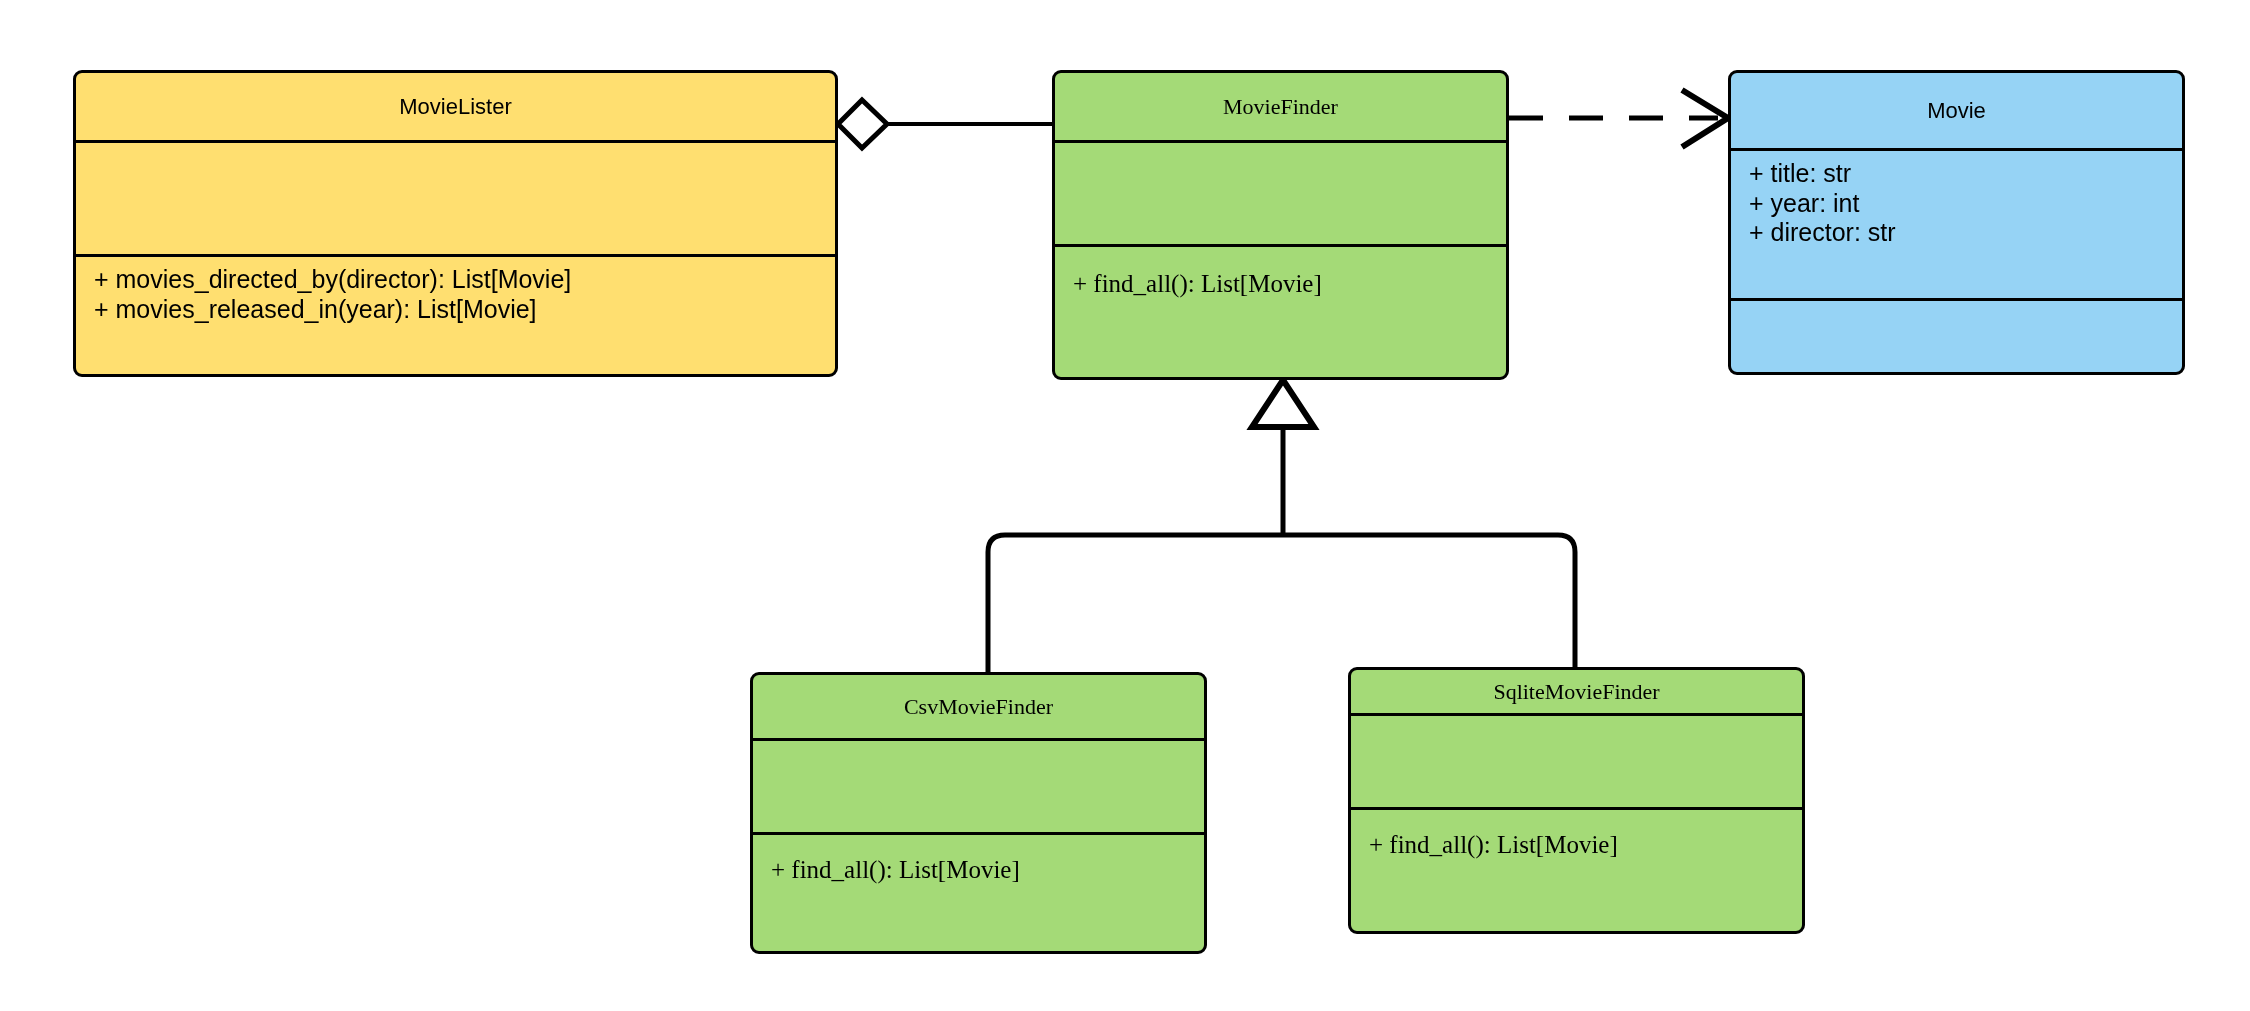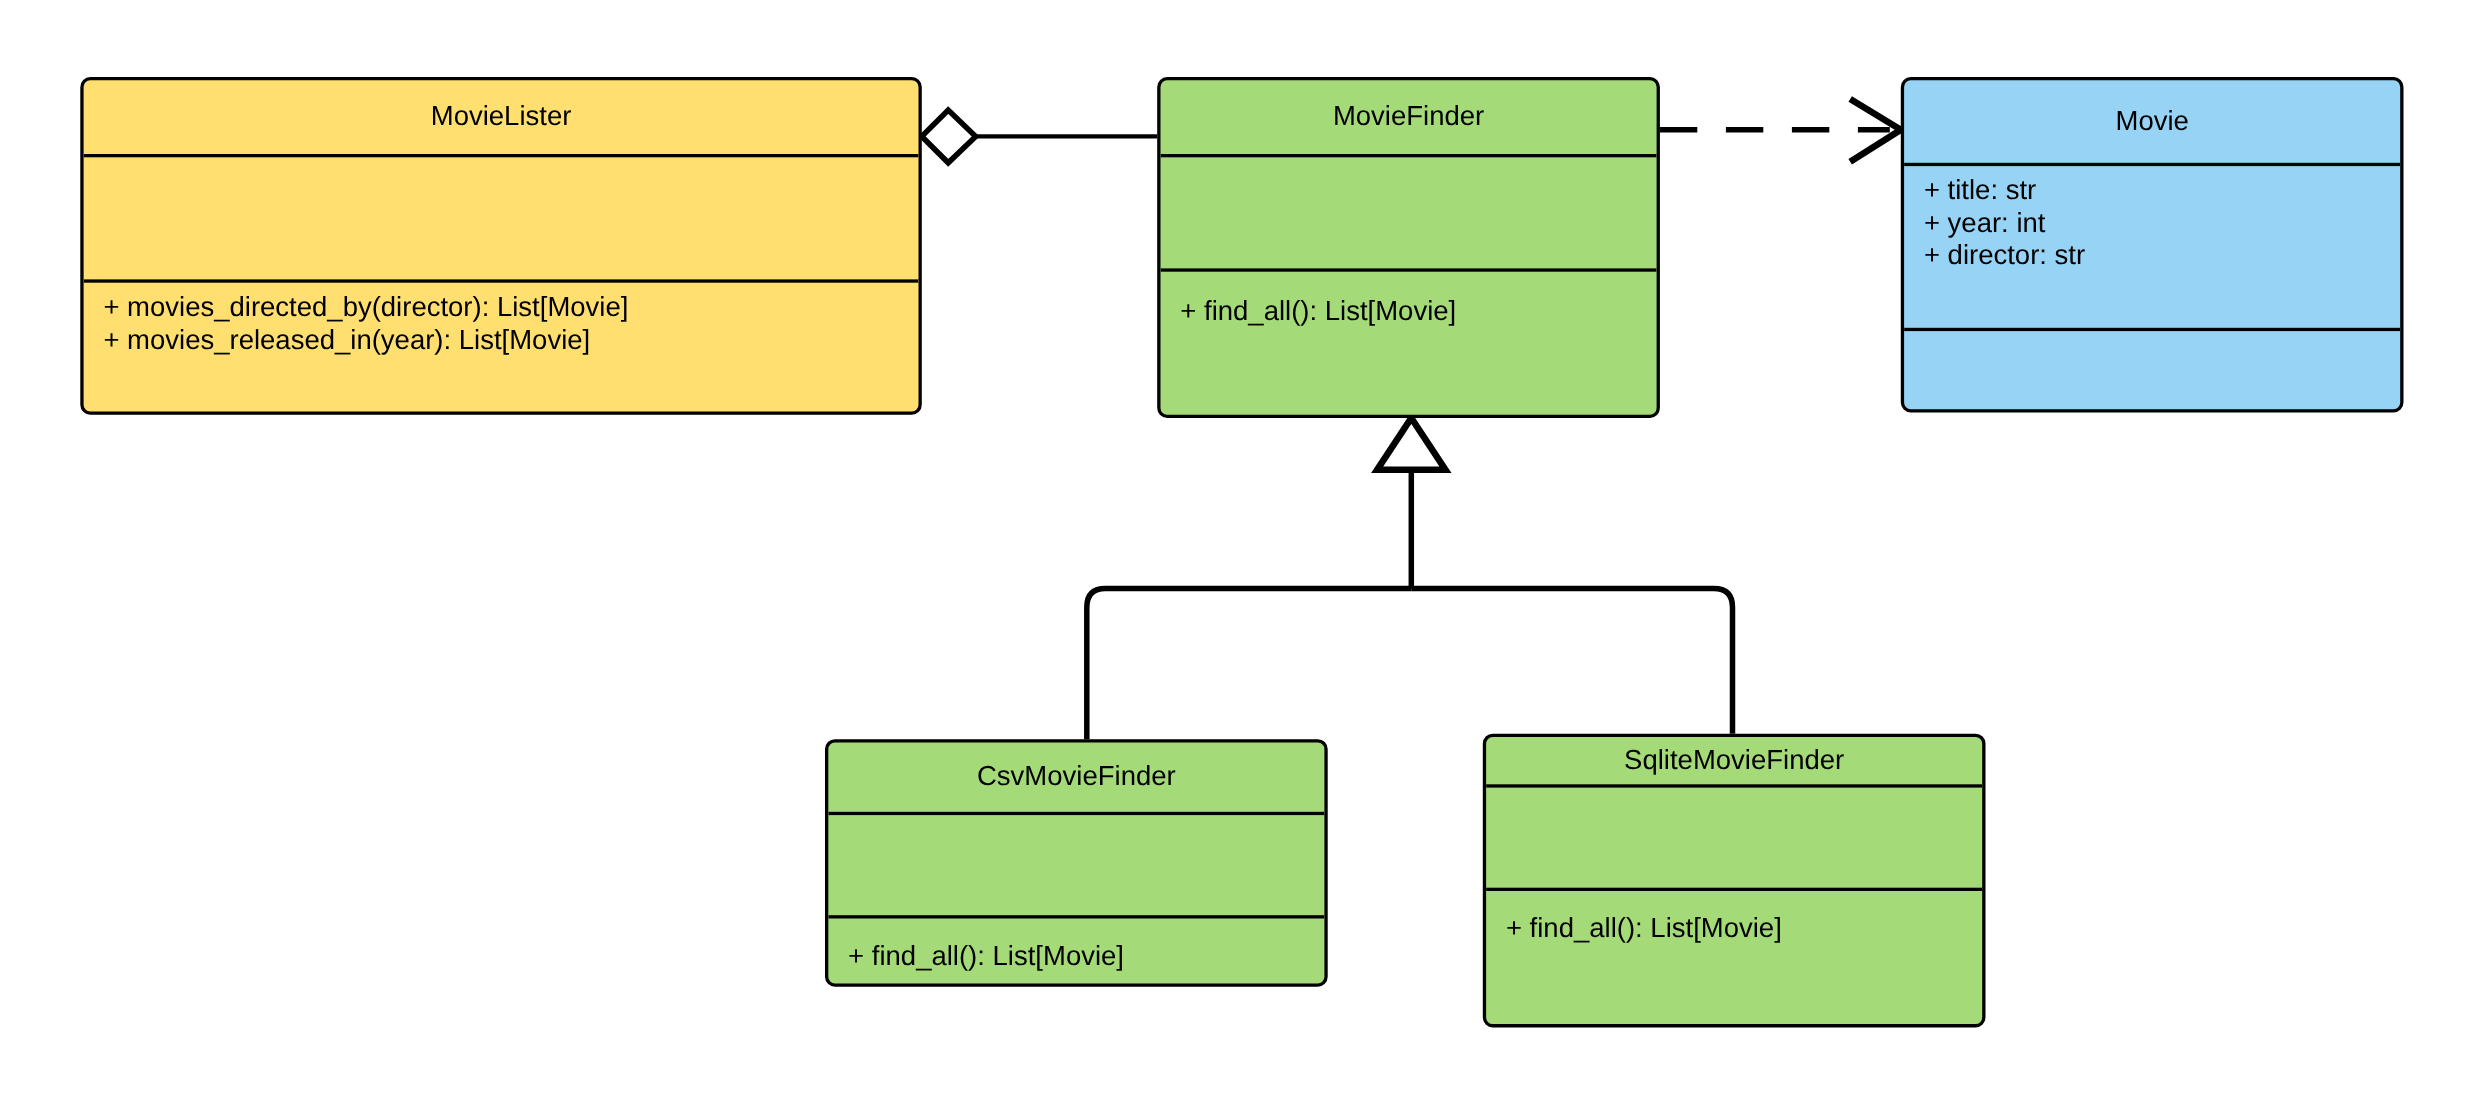--- a/index.html
+++ b/index.html
@@ -28,21 +28,21 @@
     position: absolute;
     box-sizing: border-box;
     border: 3px solid #000000;
     border-radius: 9px;
     overflow: hidden;
     z-index: 5;
   }
   .uml-name {
     box-sizing: border-box;
     text-align: center;
-    font-size: 25px;
+    font-size: 22px;
     color: #000000;
     line-height: 1;
     display: flex;
     align-items: center;
     justify-content: center;
     border-bottom: 3px solid #000000;
   }
   .uml-compartment {
     box-sizing: border-box;
     padding: 8px 18px;
@@ -50,21 +50,21 @@
     color: #000000;
     line-height: 1.18;
   }
   .uml-compartment.bordered {
     border-bottom: 3px solid #000000;
   }
   .uml-compartment .member {
     white-space: nowrap;
   }
   .fill-yellow { background: #ffdf70; }
-  .fill-green  { background: #a4da77; }
+  .fill-green  { background: #a4da77; font-family: Liberation Serif, serif; }
   .fill-blue   { background: #96d3f5; }
 </style>
 </head>
 <body>
 
 <div id="canvas">
 
   <svg class="edges" viewBox="0 0 2250 1011" width="2250" height="1011">
 
     <line x1="887" y1="124" x2="1052" y2="124" stroke="#000000" stroke-width="4"></line>
@@ -99,21 +99,21 @@
   <div class="uml-class fill-blue" style="left:1728px; top:70px; width:457px; height:305px;">
     <div class="uml-name" style="height:78px;">Movie</div>
     <div class="uml-compartment bordered" style="height:150px; ">
       <div class="member">+ title: str</div>
       <div class="member">+ year: int</div>
       <div class="member">+ director: str</div>
     </div>
     <div class="uml-compartment" style="height:83px;"></div>
   </div>
 
-  <div class="uml-class fill-green" style="left:750px; top:672px; width:457px; height:225px;">
+  <div class="uml-class fill-green" style="left:750px; top:672px; width:457px; height:282px;">
     <div class="uml-name" style="height:66px;">CsvMovieFinder</div>
     <div class="uml-compartment bordered" style="height:94px;"></div>
     <div class="uml-compartment" style="height:101px; padding-top:20px;">
       <div class="member">+ find_all(): List[Movie]</div>
     </div>
   </div>
 
   <div class="uml-class fill-green" style="left:1348px; top:667px; width:457px; height:267px;">
     <div class="uml-name" style="height:46px;">SqliteMovieFinder</div>
     <div class="uml-compartment bordered" style="height:94px;"></div>

